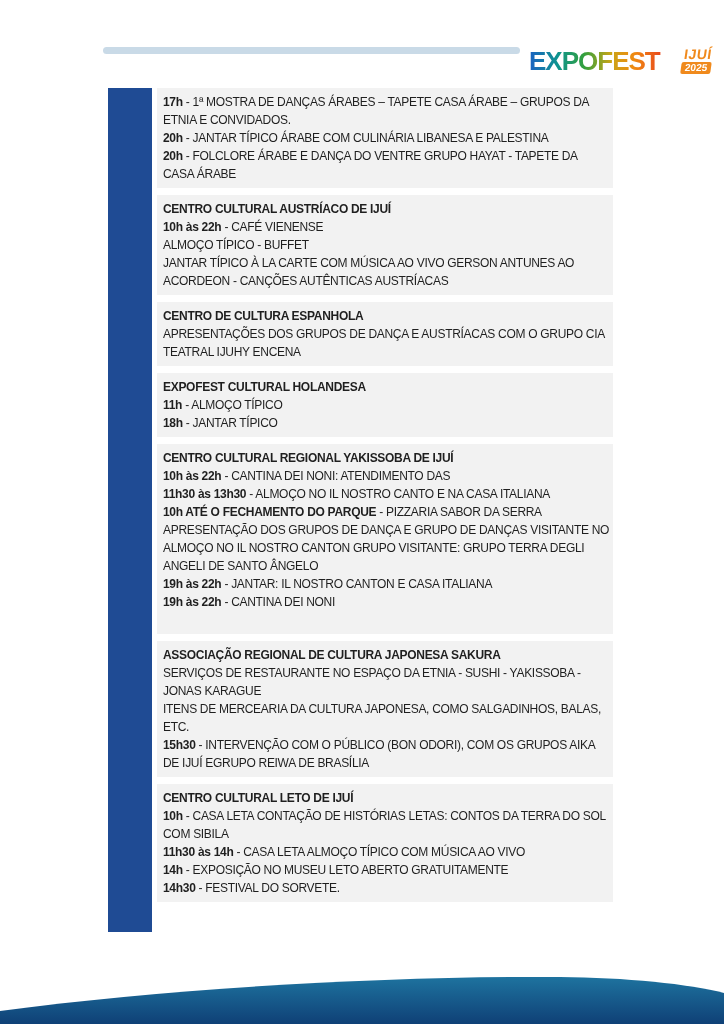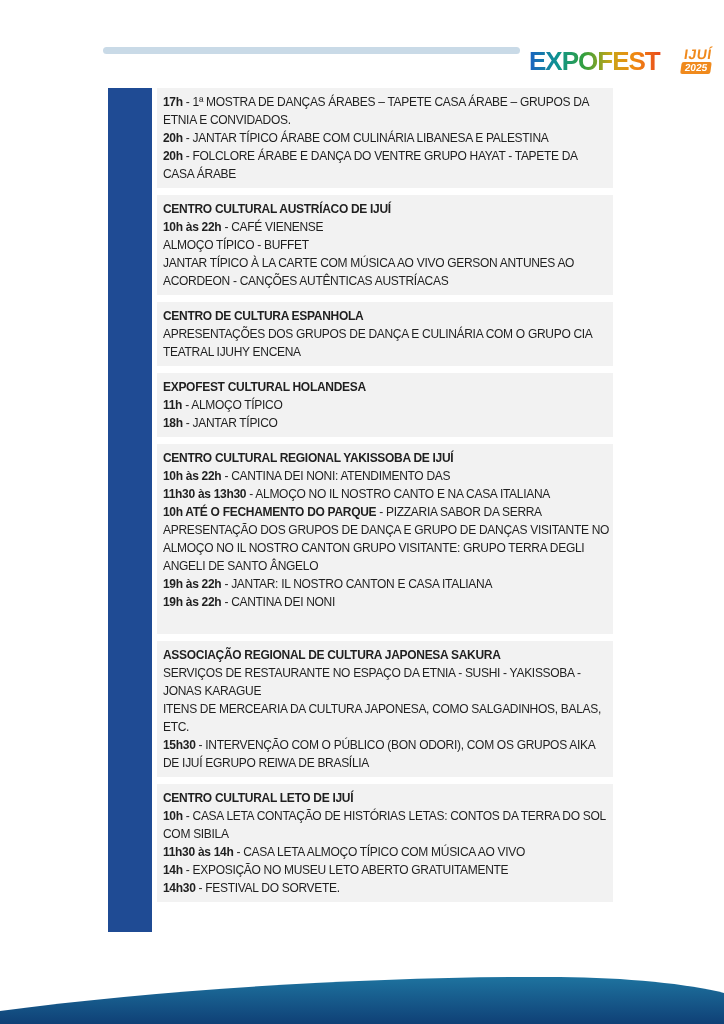--- a/index.html
+++ b/index.html
@@ -124,21 +124,21 @@
       <p class="line"><strong>20h</strong> - FOLCLORE ÁRABE E DANÇA DO VENTRE GRUPO HAYAT - TAPETE DA CASA ÁRABE</p>
     </section>
     <section class="block">
       <p class="line"><strong>CENTRO CULTURAL AUSTRÍACO DE IJUÍ</strong></p>
       <p class="line"><strong>10h às 22h</strong> - CAFÉ VIENENSE</p>
       <p class="line">ALMOÇO TÍPICO - BUFFET</p>
       <p class="line">JANTAR TÍPICO À LA CARTE COM MÚSICA AO VIVO GERSON ANTUNES AO ACORDEON - CANÇÕES AUTÊNTICAS AUSTRÍACAS</p>
     </section>
     <section class="block">
       <p class="line"><strong>CENTRO DE CULTURA ESPANHOLA</strong></p>
-      <p class="line">APRESENTAÇÕES DOS GRUPOS DE DANÇA E CULINÁRIA COM O GRUPO CIA TEATRAL IJUHY ENCENA</p>
+      <p class="line">APRESENTAÇÕES DOS GRUPOS DE DANÇA E AUSTRÍACAS COM O GRUPO CIA TEATRAL IJUHY ENCENA</p>
     </section>
     <section class="block">
       <p class="line"><strong>EXPOFEST CULTURAL HOLANDESA</strong></p>
       <p class="line"><strong>11h</strong> - ALMOÇO TÍPICO</p>
       <p class="line"><strong>18h</strong> - JANTAR TÍPICO</p>
     </section>
     <section class="block">
       <p class="line"><strong>CENTRO CULTURAL REGIONAL YAKISSOBA DE IJUÍ</strong></p>
       <p class="line"><strong>10h às 22h</strong> - CANTINA DEI NONI: ATENDIMENTO DAS</p>
       <p class="line"><strong>11h30 às 13h30</strong> - ALMOÇO NO IL NOSTRO CANTO E NA CASA ITALIANA</p>

